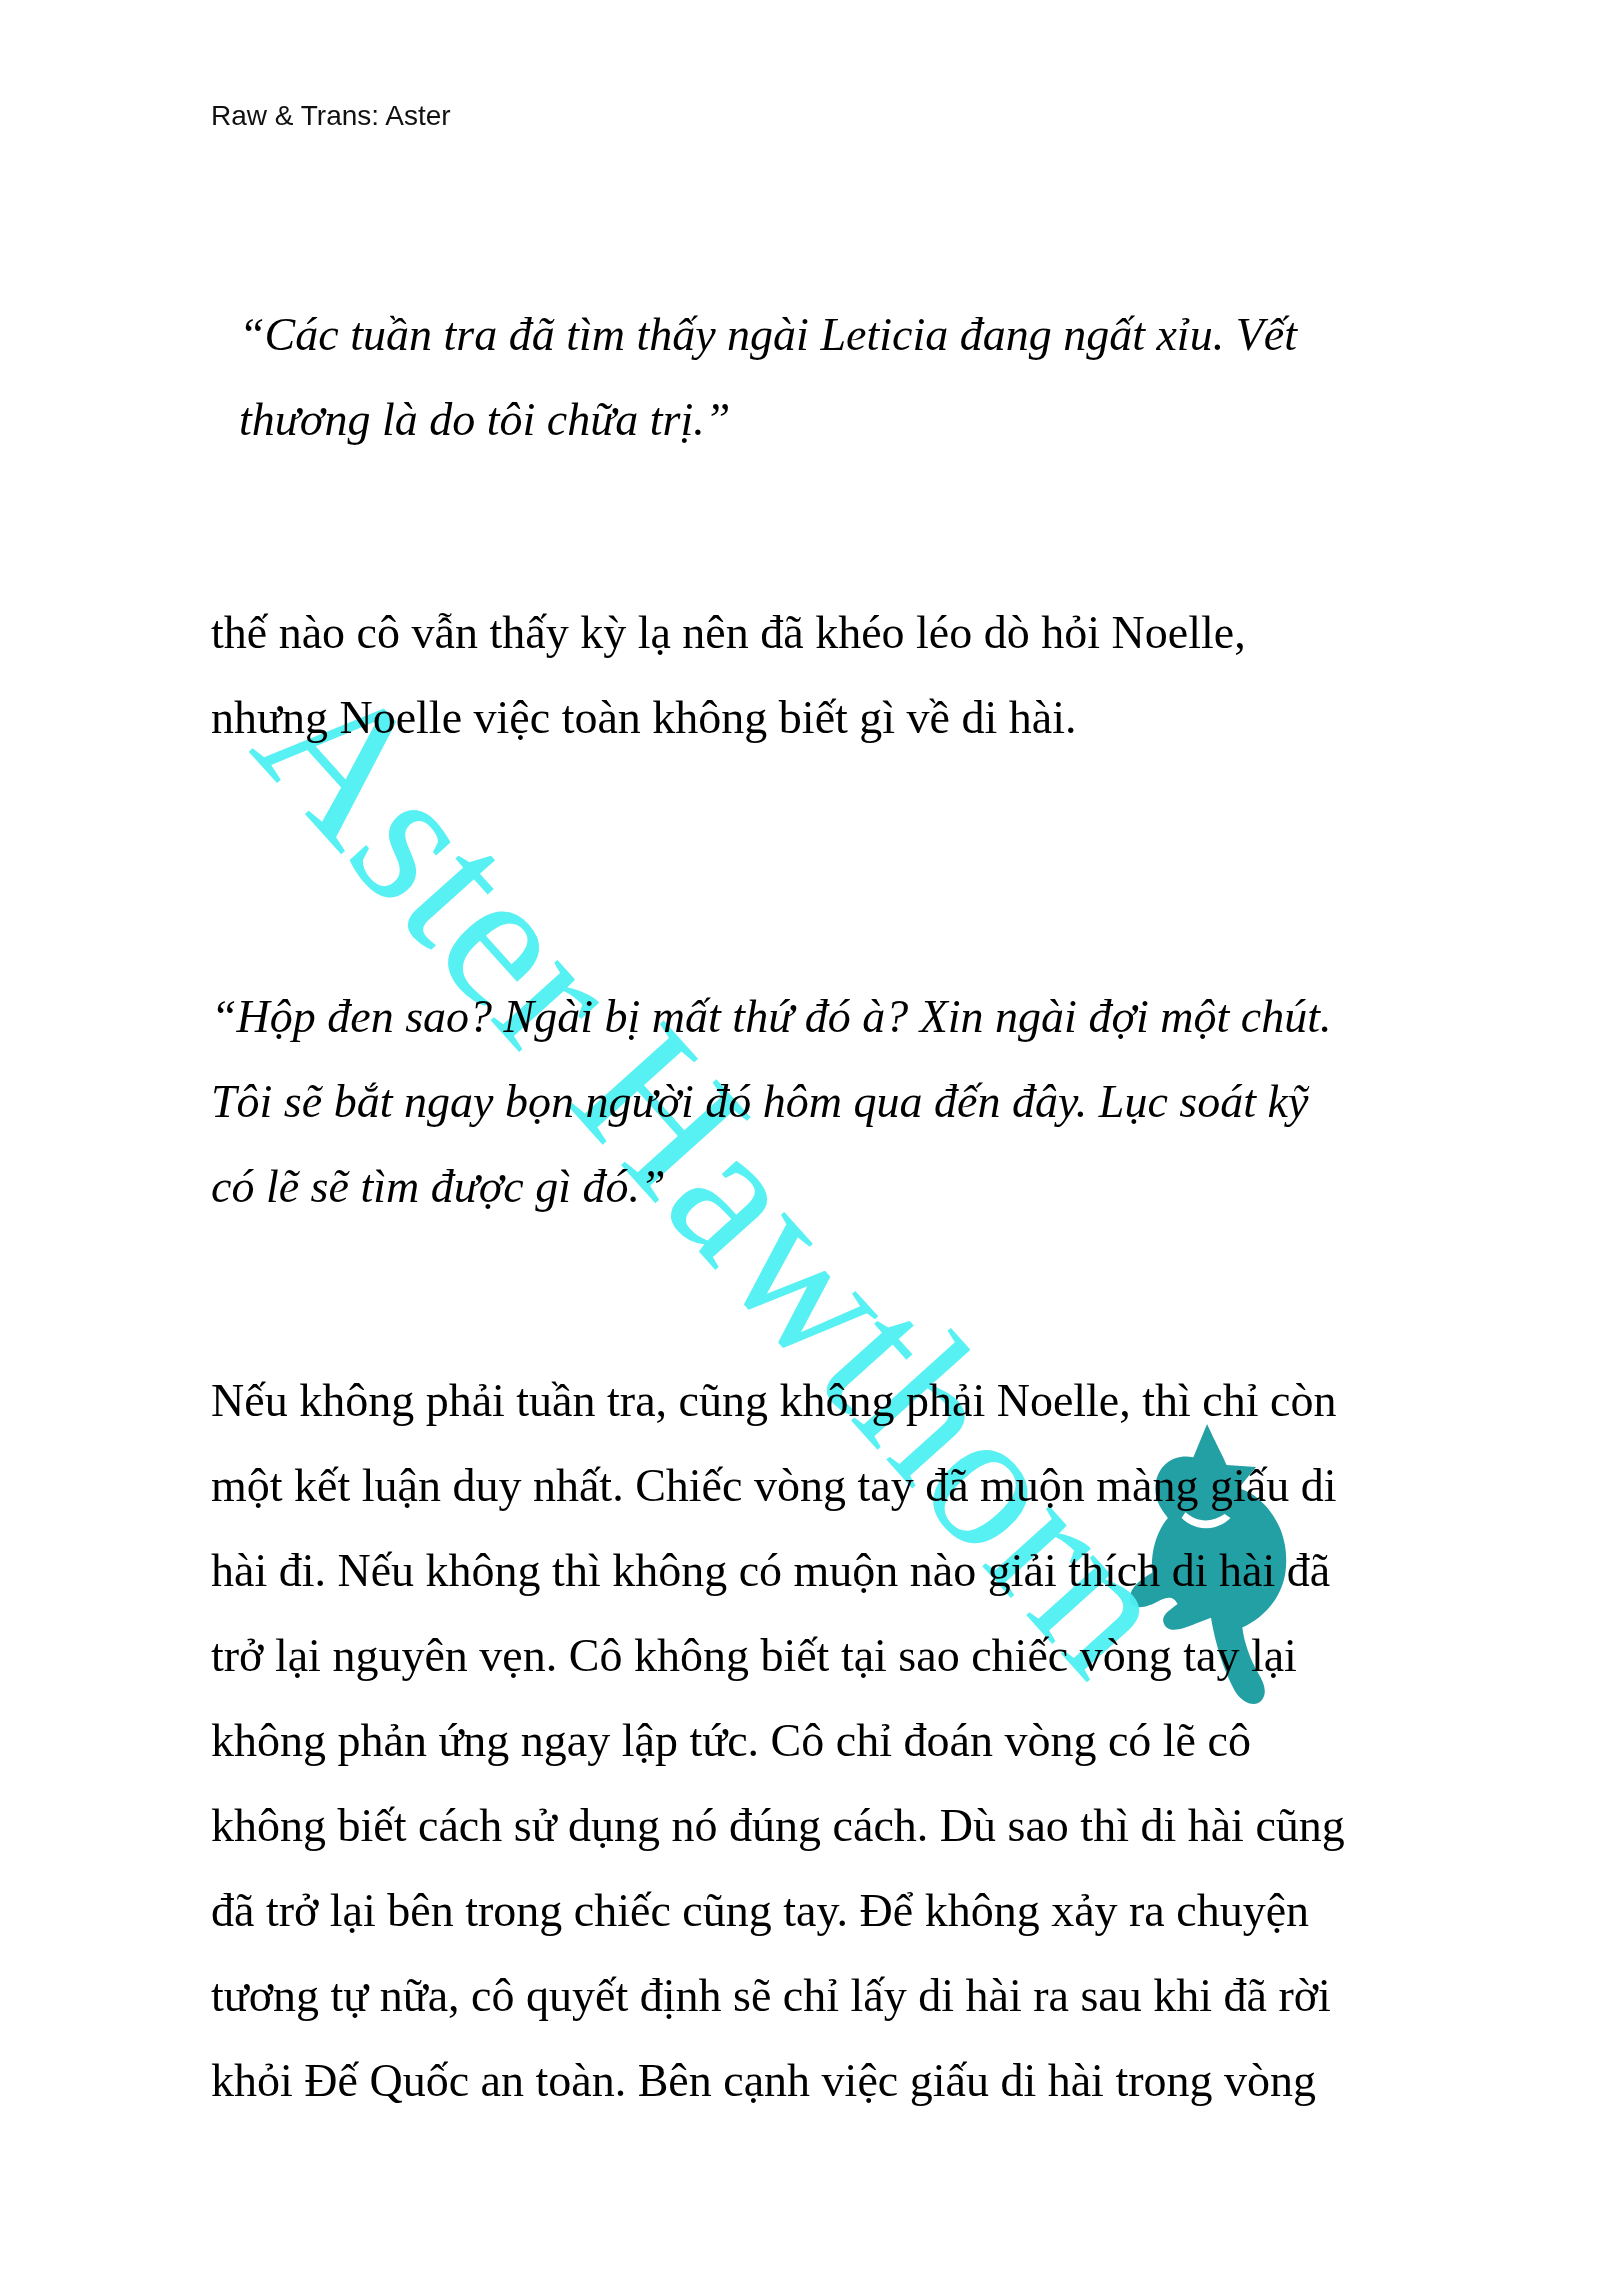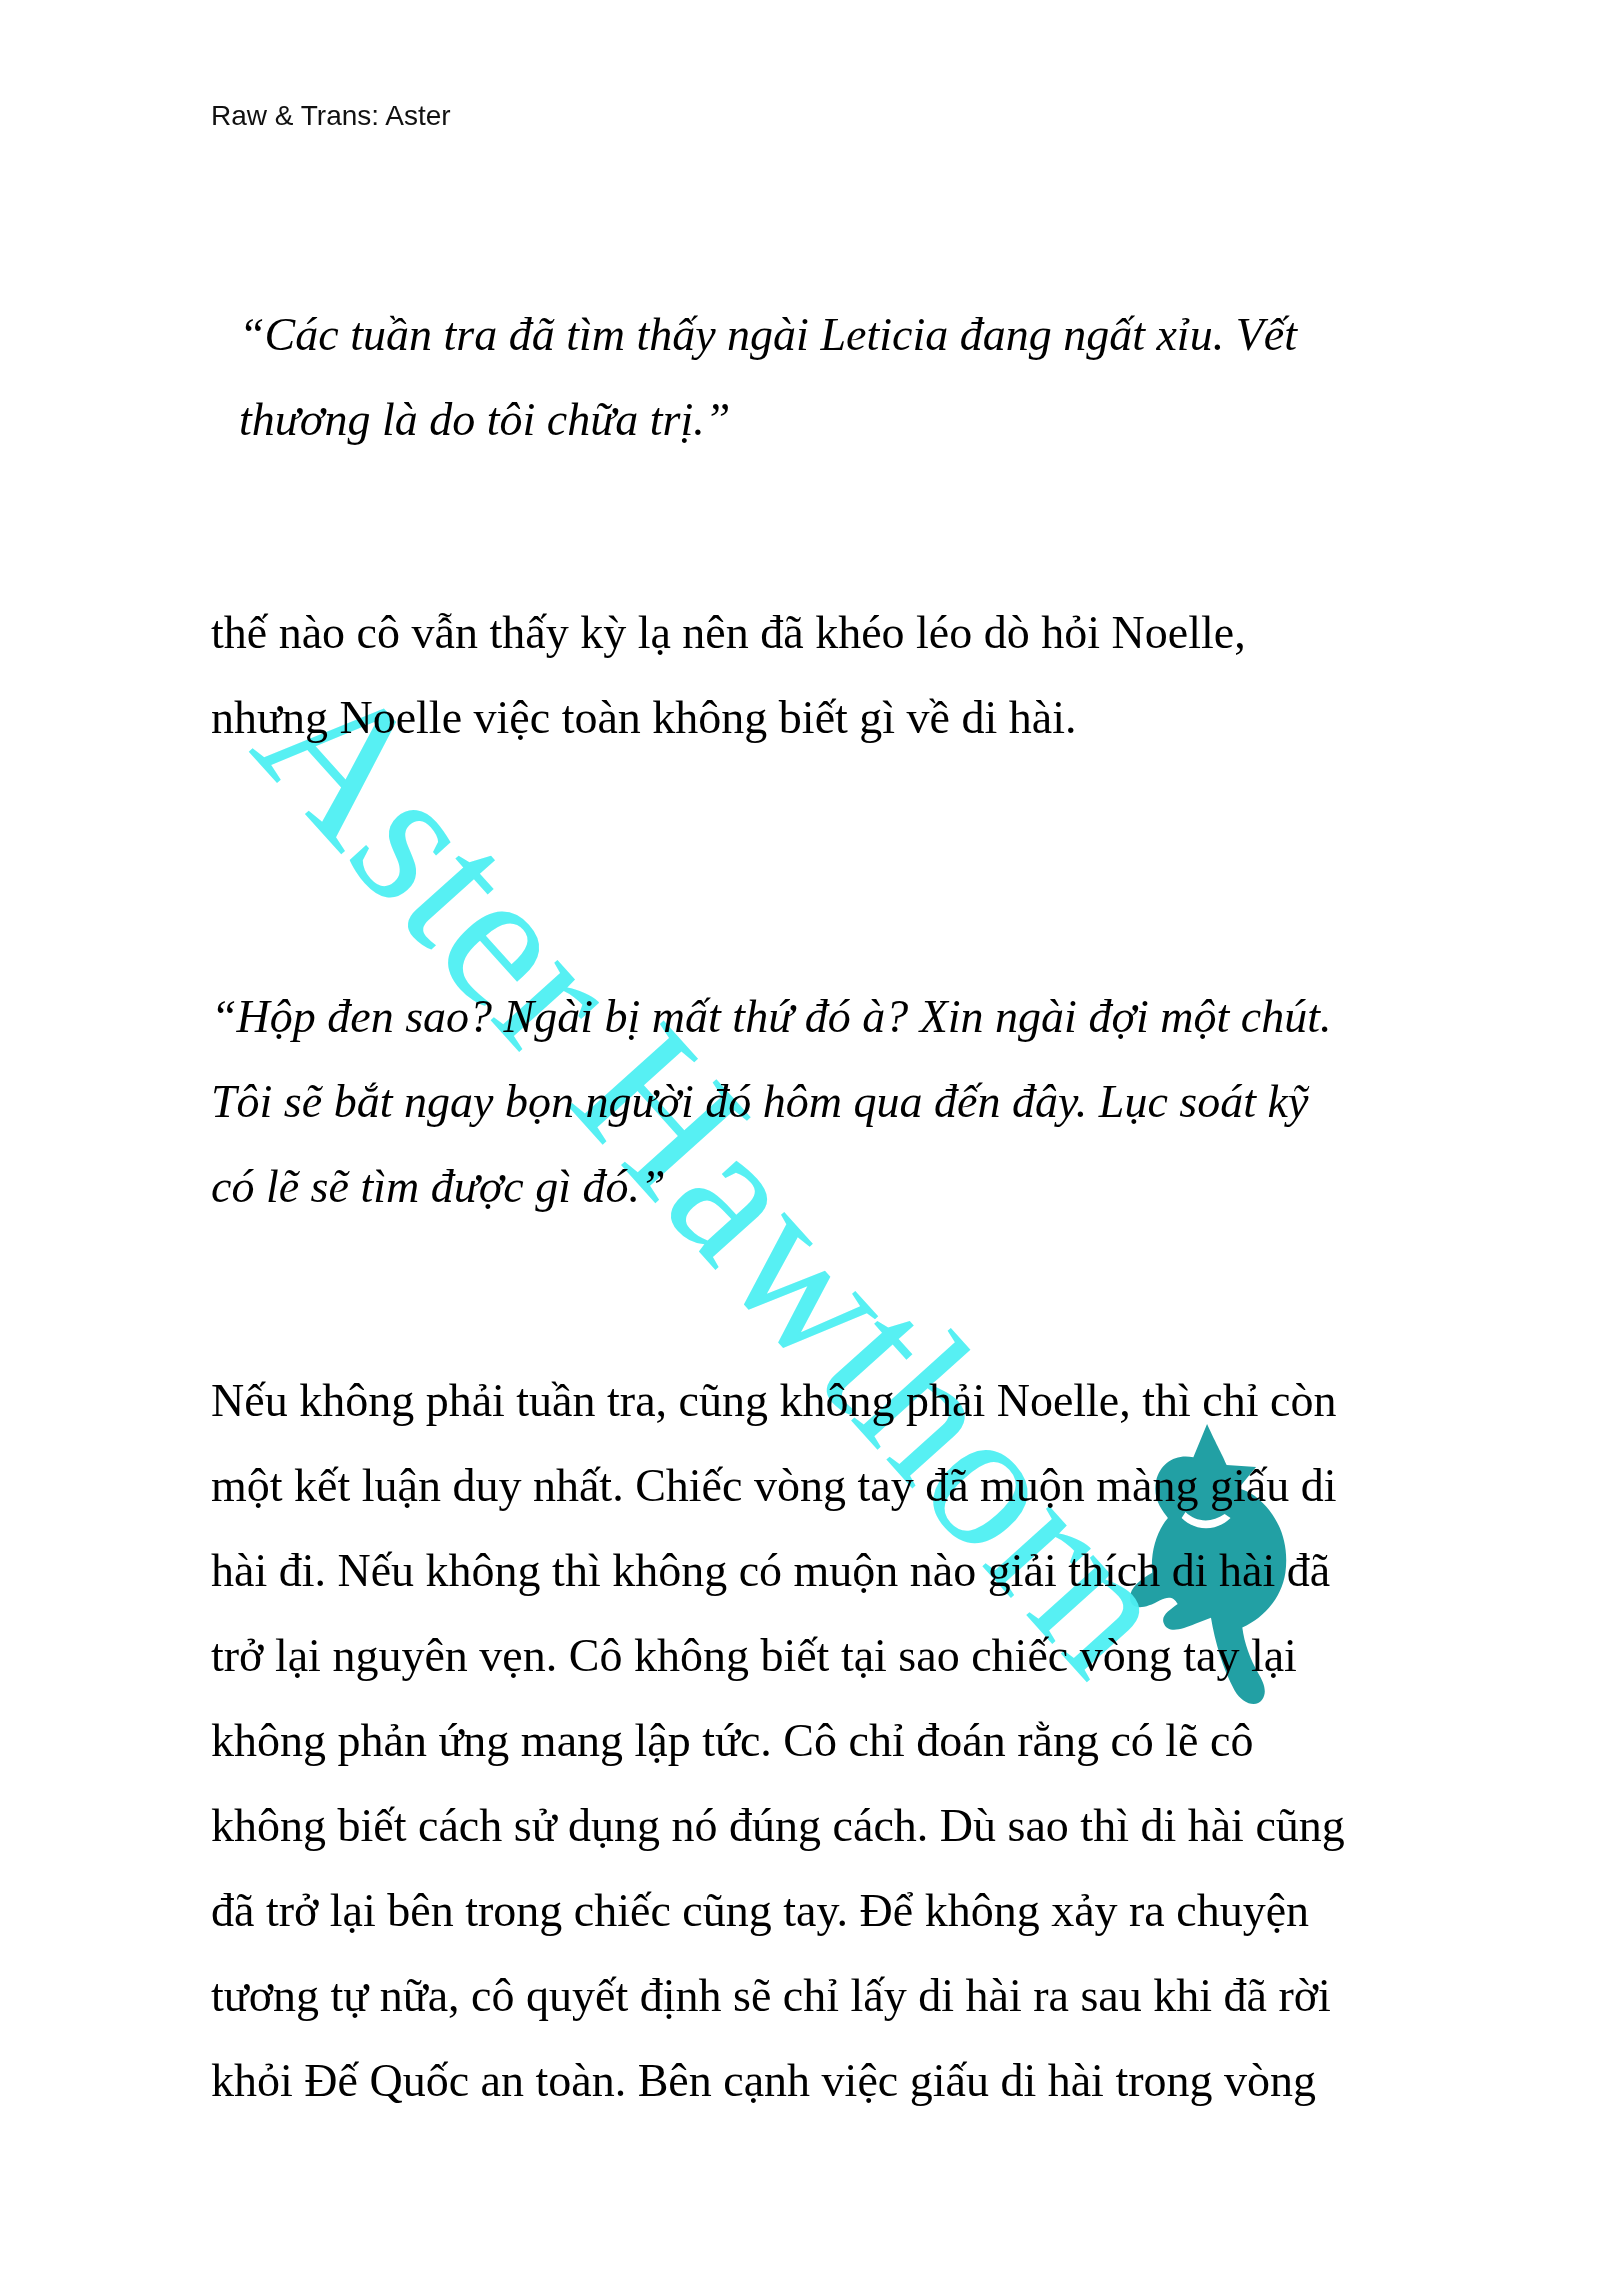--- a/index.html
+++ b/index.html
@@ -141,21 +141,21 @@
       <span class="line">“Hộp đen sao? Ngài bị mất thứ đó à? Xin ngài đợi một chút.</span>
       <span class="line">Tôi sẽ bắt ngay bọn người đó hôm qua đến đây. Lục soát kỹ</span>
       <span class="line">có lẽ sẽ tìm được gì đó.”</span>
     </div>
 
     <div class="block" style="top: 1358px;">
       <span class="line">Nếu không phải tuần tra, cũng không phải Noelle, thì chỉ còn</span>
       <span class="line">một kết luận duy nhất. Chiếc vòng tay đã muộn màng giấu di</span>
       <span class="line">hài đi. Nếu không thì không có muộn nào giải thích di hài đã</span>
       <span class="line">trở lại nguyên vẹn. Cô không biết tại sao chiếc vòng tay lại</span>
-      <span class="line">không phản ứng mang lập tức. Cô chỉ đoán rằng có lẽ cô</span>
+      <span class="line">không phản ứng ngay lập tức. Cô chỉ đoán vòng có lẽ cô</span>
       <span class="line">không biết cách sử dụng nó đúng cách. Dù sao thì di hài cũng</span>
       <span class="line">đã trở lại bên trong chiếc cũng tay. Để không xảy ra chuyện</span>
       <span class="line">tương tự nữa, cô quyết định sẽ chỉ lấy di hài ra sau khi đã rời</span>
       <span class="line">khỏi Đế Quốc an toàn. Bên cạnh việc giấu di hài trong vòng</span>
     </div>
 
   </div>
 </div>
 
 

